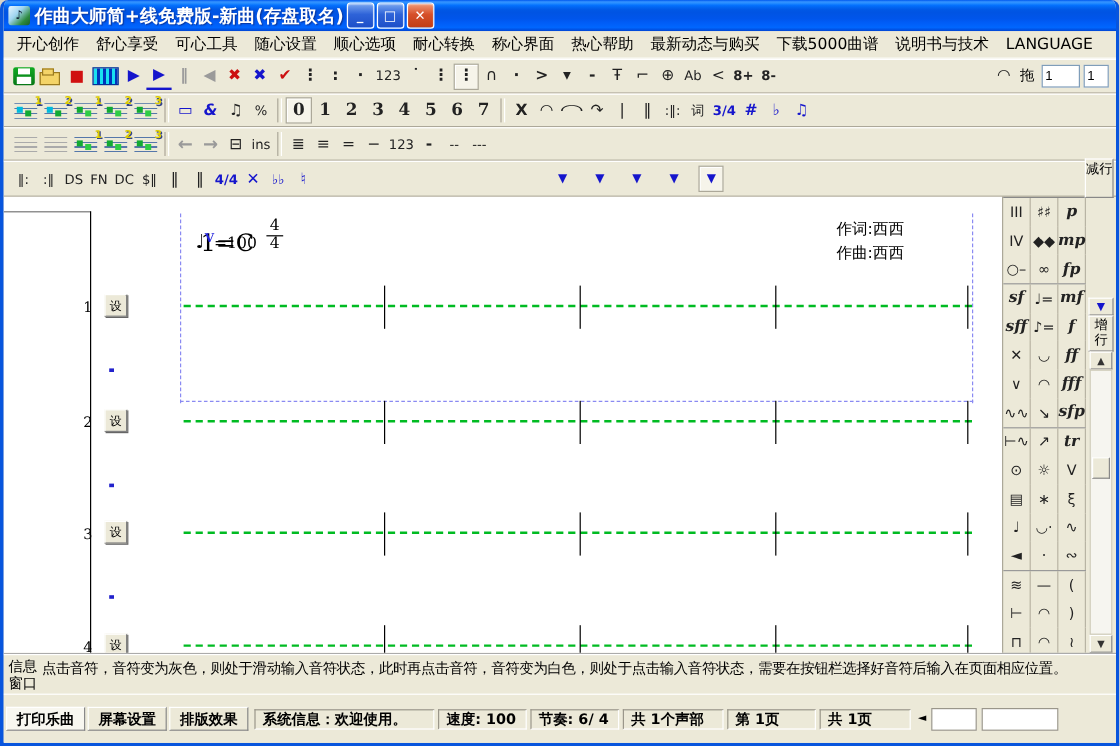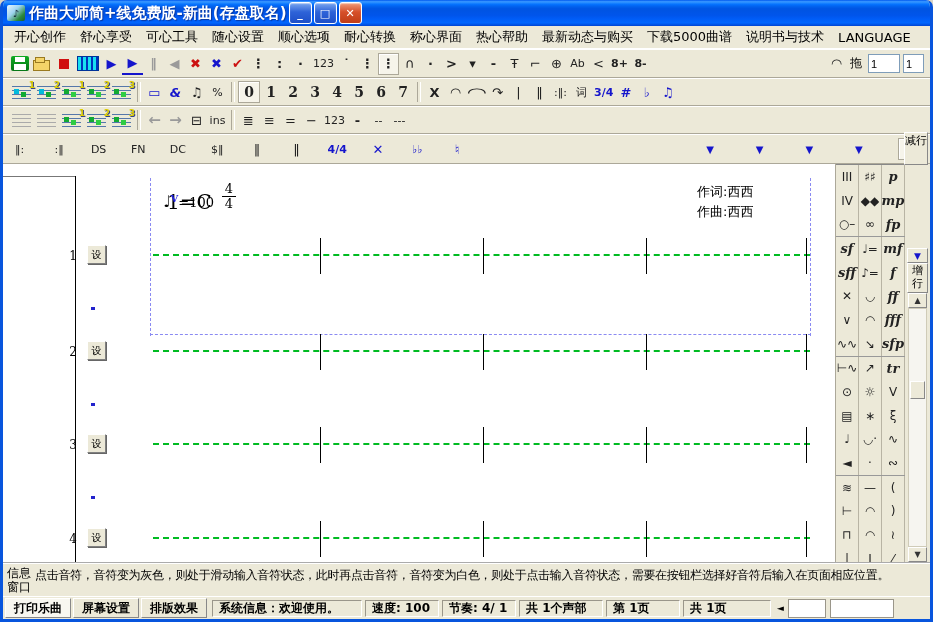--- a/index.html
+++ b/index.html
@@ -21,21 +21,21 @@
     background:linear-gradient(#7AA7F0,#2E63D8 45%,#1D4FC8);box-shadow:inset 0 1px 1px rgba(255,255,255,.5);}
   .winbtn.close{background:linear-gradient(#F09C7A,#D6502A 45%,#C03D16);}
   
   .menubar{height:22px;flex:0 0 22px;display:flex;align-items:center;padding-left:4px;
     background:#ECE9D8;border-bottom:1px solid #fff;font-size:13px;color:#000;white-space:nowrap;}
   .menu-item{padding:2px 7px;cursor:default;}
   
   .toolbar{display:flex;align-items:center;background:#ECE9D8;border-top:1px solid #fff;
     border-bottom:1px solid #ACA899;padding:0 6px;position:relative;}
   .t1{height:27px;flex:0 0 27px;} .t2{height:26px;flex:0 0 26px;}
-  .t3{height:26px;flex:0 0 26px;} .t4{height:28px;flex:0 0 28px;justify-content:space-between;}
+  .t3{height:26px;flex:0 0 26px;} .t4{height:28px;flex:0 0 28px;}
   .tbtn{min-width:21px;height:22px;display:inline-flex;align-items:center;justify-content:center;
     font-size:13px;color:#222;padding:0 2px;box-sizing:border-box;}
   .tbtn.pressed{border:1px solid #ACA899;background:#F6F4EA;box-shadow:inset 1px 1px 0 #fff;}
   .tsep{width:2px;height:20px;border-left:1px solid #ACA899;border-right:1px solid #fff;margin:0 3px;}
   .tgap{flex:1;} .tgapw{width:190px;}
   .tlabel{font-size:12px;padding:0 3px;}
   .tinput{width:26px;height:17px;border:1px solid #7F9DB9;font-size:11px;padding:0 2px;margin-left:3px;}
   .tinput.narrow{width:15px;}
   .c-blue{color:#1515CC;} .c-red{color:#CC1111;} .c-gray{color:#9a9a9a;}
   .b{font-weight:bold;} .i{font-style:italic;} .sm{font-size:11px;} .xs{font-size:10px;}
@@ -105,28 +105,28 @@
   .sarrow{height:15px;font-size:8px;color:#333;width:19px;}
   .strack{width:19px;flex:1;background:#F6F5F0;border:1px solid #CFCBB8;position:relative;box-sizing:border-box;}
   .sthumb{position:absolute;left:1px;right:1px;top:72px;height:16px;background:#ECE9D8;
     border:1px solid;border-color:#fff #888 #888 #fff;}
   
   .infopanel{height:34px;flex:0 0 34px;background:#ECE9D8;border-top:2px groove #fff;
     display:flex;align-items:flex-start;padding:2px 4px;box-sizing:border-box;font-size:12px;color:#000;}
   .info-label{width:28px;line-height:1.2;font-size:12px;flex:0 0 28px;}
   .info-msg{white-space:nowrap;letter-spacing:-0.3px;overflow:hidden;padding-top:1px;}
   .statusbar{height:22px;flex:0 0 22px;background:#ECE9D8;border-top:1px solid #fff;
-    display:flex;align-items:center;font-size:12px;font-weight:bold;padding:0 2px;color:#000;}
+    display:flex;align-items:center;font-size:12px;font-weight:bold;padding:9px 2px;color:#000;}
   .stab{height:18px;padding:0 8px;display:flex;align-items:center;border:1px solid;
     border-color:#fff #888 #888 #fff;background:#ECE9D8;margin-right:2px;}
   .stab.active{background:#F8F7F0;}
   .spanel{height:17px;display:flex;align-items:center;padding:0 6px;margin-left:3px;
     border:1px solid;border-color:#9a968a #fff #fff #9a968a;box-sizing:border-box;white-space:nowrap;overflow:hidden;}
   .sp-sys{width:150px;} .sp-speed{width:74px;} .sp-rhythm{width:74px;} .sp-parts{width:84px;}
-  .sp-page{width:74px;} .sp-pages{width:88px;}
+  .sp-page{width:74px;} .sp-pages{width:76px;}
   .sarrow-left{margin-left:6px;font-size:9px;font-weight:normal;}
   .sbox{height:17px;background:#fff;border:1px solid #9a968a;margin-left:4px;}
   .sbox1{width:36px;} .sbox2{width:62px;flex:0 0 62px;}
 </style>
 </head>
 <body>
 
 <div class="window">
 
   <div class="titlebar">
@@ -472,21 +472,21 @@
     </div>
     <div class="info-msg">点击音符，音符变为灰色，则处于滑动输入音符状态，此时再点击音符，音符变为白色，则处于点击输入音符状态，需要在按钮栏选择好音符后输入在页面相应位置。</div>
   </div>
 
   <div class="statusbar">
     <span class="stab active">打印乐曲</span>
     <span class="stab">屏幕设置</span>
     <span class="stab">排版效果</span>
     <span class="spanel sp-sys">系统信息：欢迎使用。</span>
     <span class="spanel sp-speed">速度: 100</span>
-    <span class="spanel sp-rhythm">节奏: 4/ 1</span>
+    <span class="spanel sp-rhythm">节奏: 6/ 4</span>
     <span class="spanel sp-parts">共 1个声部</span>
     <span class="spanel sp-page">第 1页</span>
     <span class="spanel sp-pages">共 1页</span>
     <span class="sarrow-left">◄</span>
     <span class="sbox sbox1"></span>
     <span class="sbox sbox2"></span>
   </div>
 
 </div>
 

